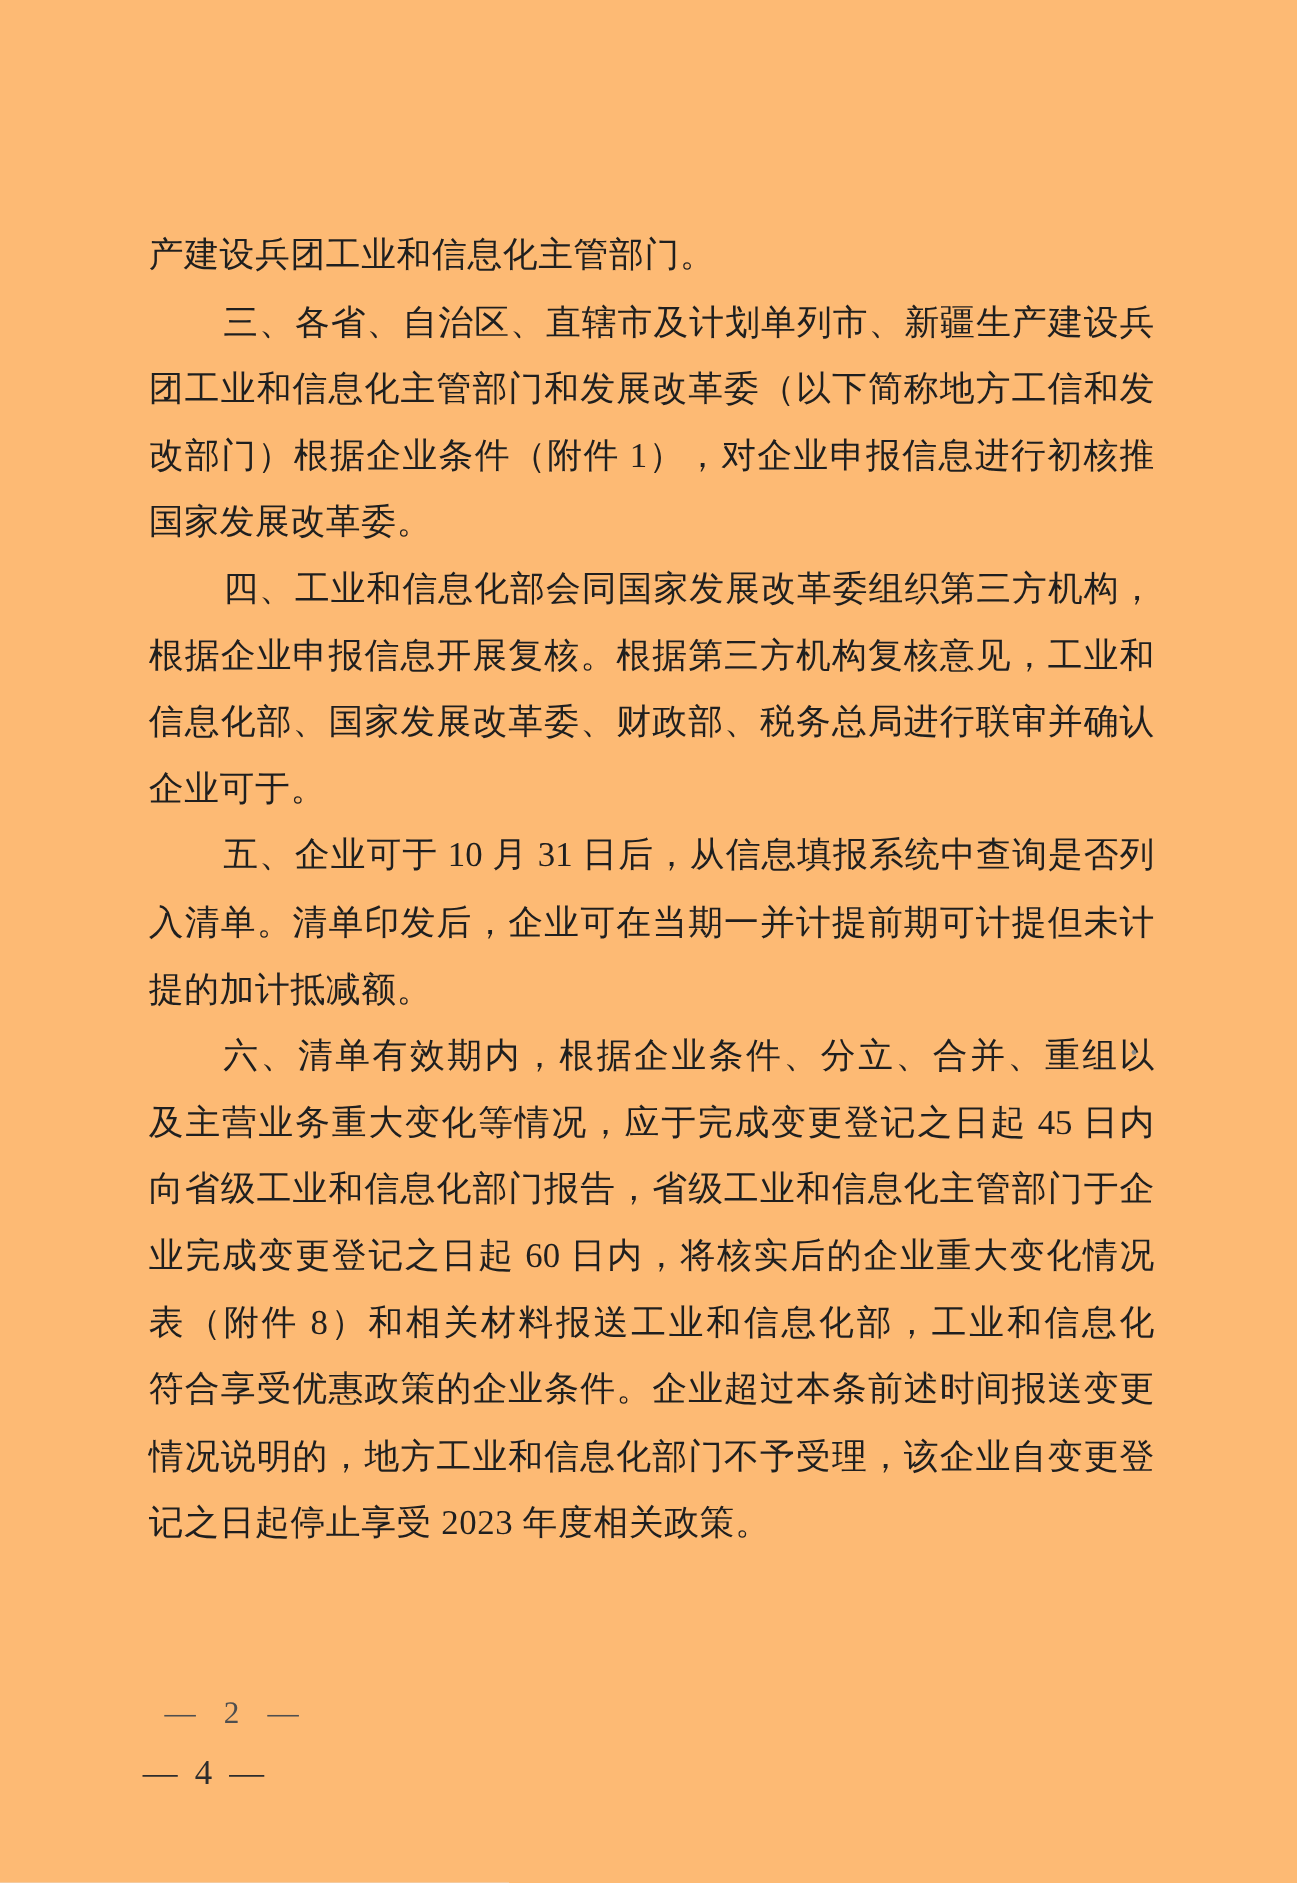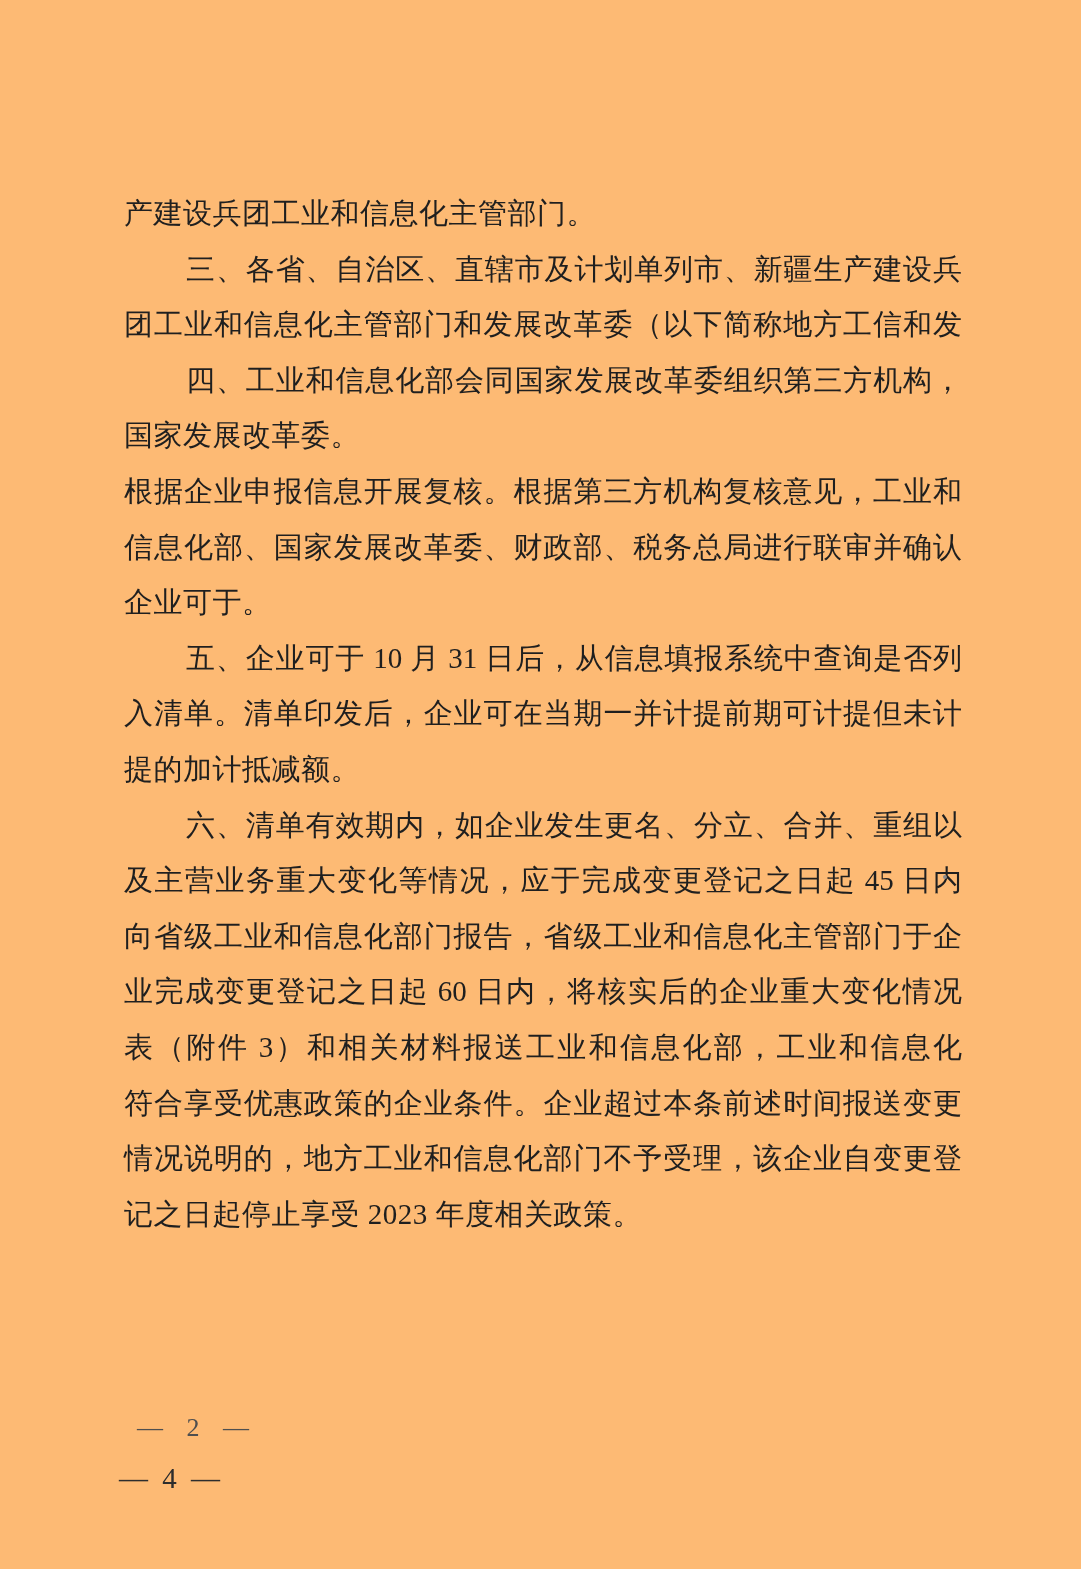--- a/index.html
+++ b/index.html
@@ -69,33 +69,34 @@
   }
 </style>
 </head>
 <body>
 
 <div class="page">
   <div class="doc-body" id="doc-body">
       <div class="line">产建设兵团工业和信息化主管部门。</div>
       <div class="line indent justify">三、各省、自治区、直辖市及计划单列市、新疆生产建设兵</div>
       <div class="line justify">团工业和信息化主管部门和发展改革委（以下简称地方工信和发</div>
+      <div class="line justify">改部门）根据企业条件（附件 1），对企业申报信息进行初核推</div>
+      <div class="line">国家发展改革委。</div>
       <div class="line indent justify">四、工业和信息化部会同国家发展改革委组织第三方机构，</div>
-      <div class="line">国家发展改革委。</div>
       <div class="line justify">根据企业申报信息开展复核。根据第三方机构复核意见，工业和</div>
       <div class="line justify">信息化部、国家发展改革委、财政部、税务总局进行联审并确认</div>
       <div class="line">企业可于。</div>
       <div class="line indent justify">五、企业可于 10 月 31 日后，从信息填报系统中查询是否列</div>
       <div class="line justify">入清单。清单印发后，企业可在当期一并计提前期可计提但未计</div>
       <div class="line">提的加计抵减额。</div>
-      <div class="line indent justify">六、清单有效期内，如企业发生更名、分立、合并、重组以</div>
+      <div class="line indent justify">六、清单有效期内，根据企业条件、分立、合并、重组以</div>
       <div class="line justify">及主营业务重大变化等情况，应于完成变更登记之日起 45 日内</div>
       <div class="line justify">向省级工业和信息化部门报告，省级工业和信息化主管部门于企</div>
       <div class="line justify">业完成变更登记之日起 60 日内，将核实后的企业重大变化情况</div>
-      <div class="line justify">表（附件 3）和相关材料报送工业和信息化部，工业和信息化</div>
+      <div class="line justify">表（附件 8）和相关材料报送工业和信息化部，工业和信息化</div>
       <div class="line justify">符合享受优惠政策的企业条件。企业超过本条前述时间报送变更</div>
       <div class="line justify">情况说明的，地方工业和信息化部门不予受理，该企业自变更登</div>
       <div class="line">记之日起停止享受 2023 年度相关政策。</div>
     </div>
   <div class="speck"></div>
   <div class="pagenum pagenum-inner">— 2 —</div>
   <div class="pagenum pagenum-outer">— 4 —</div>
 </div>
 
 </body></html>

